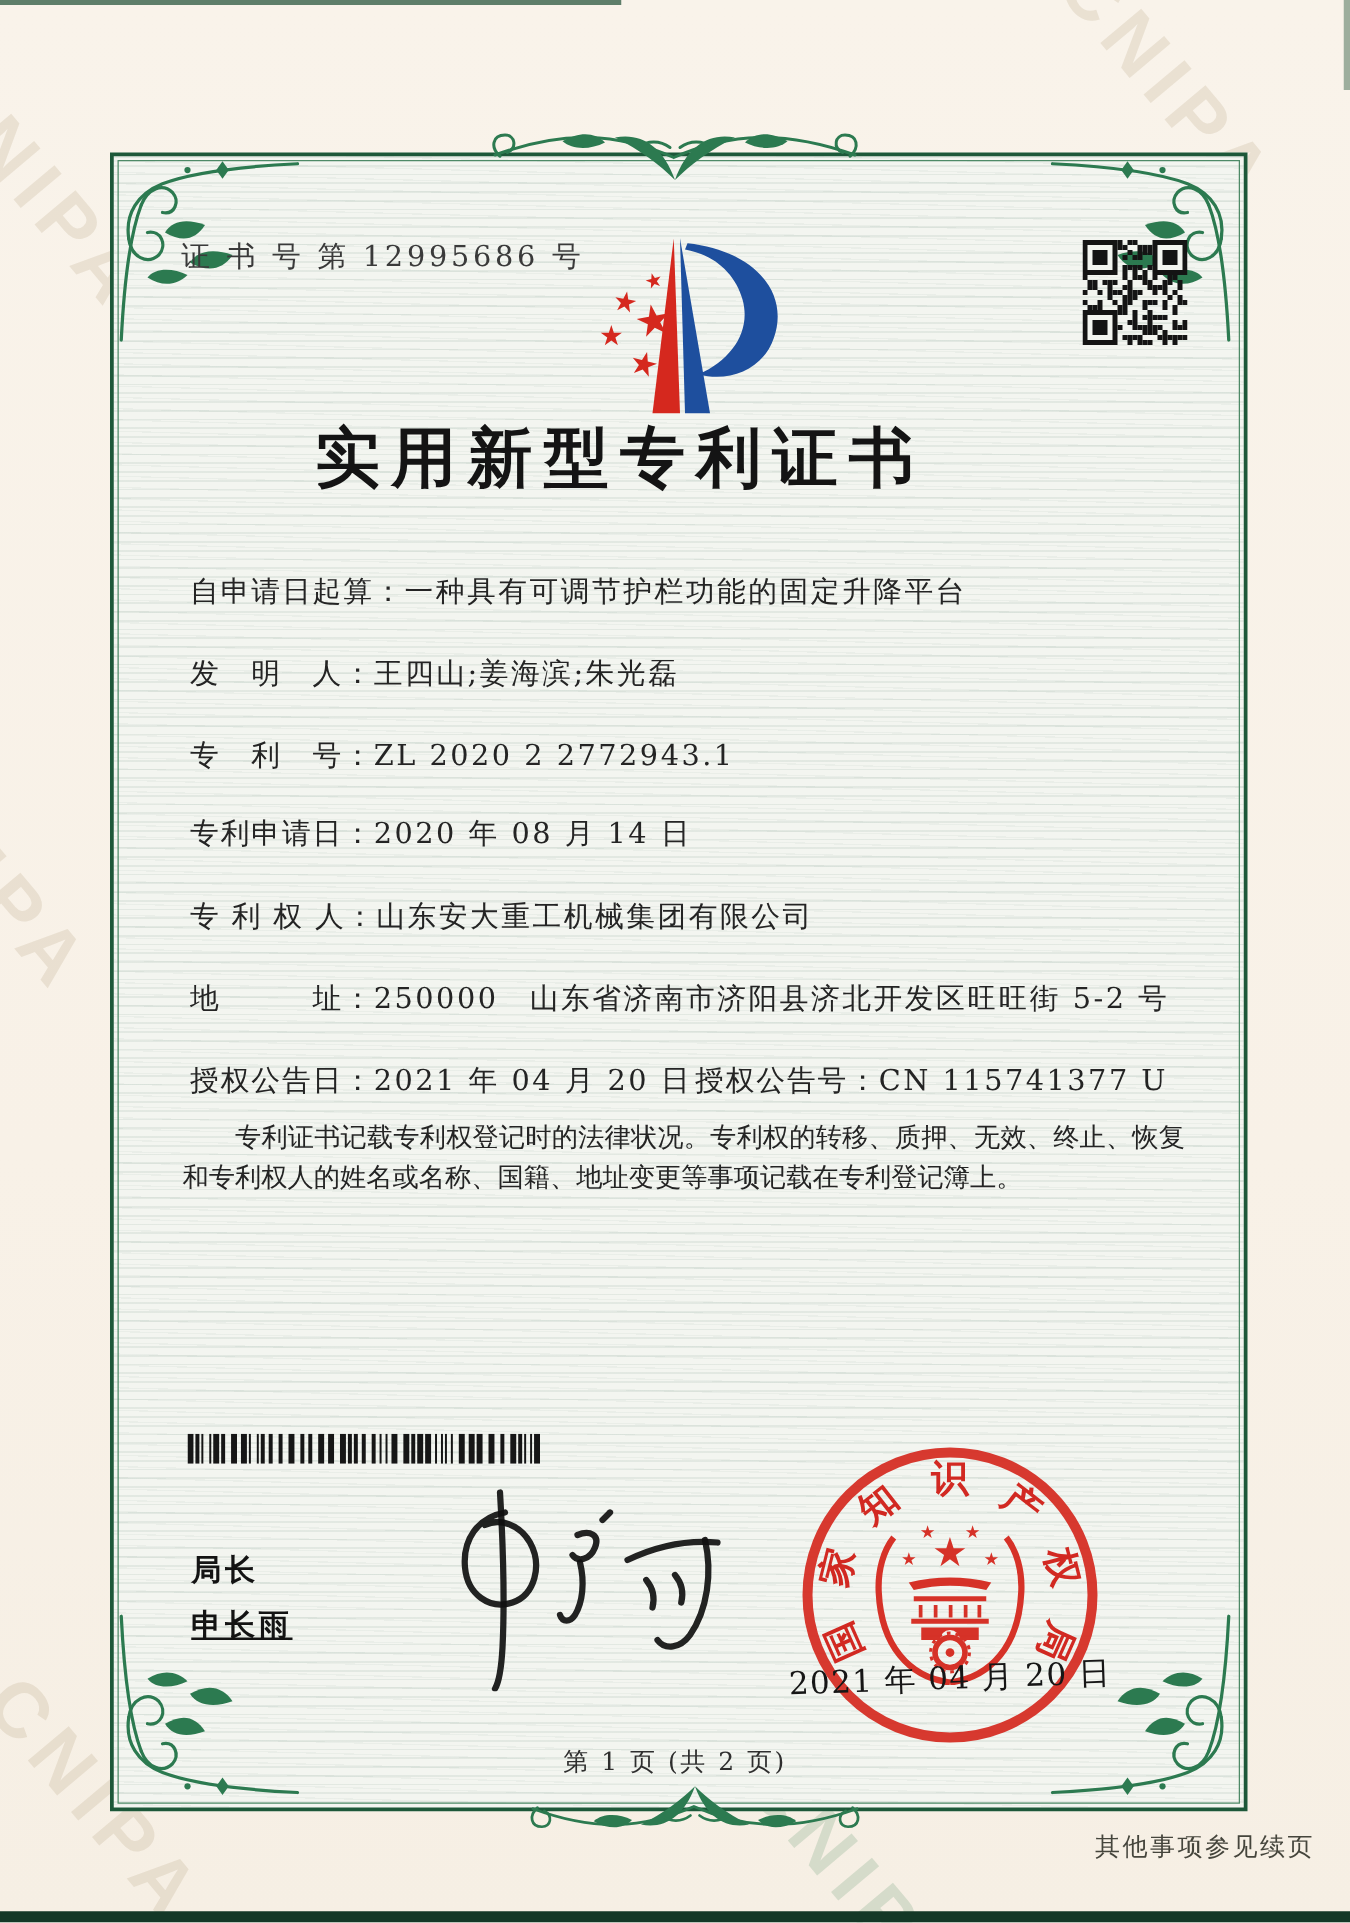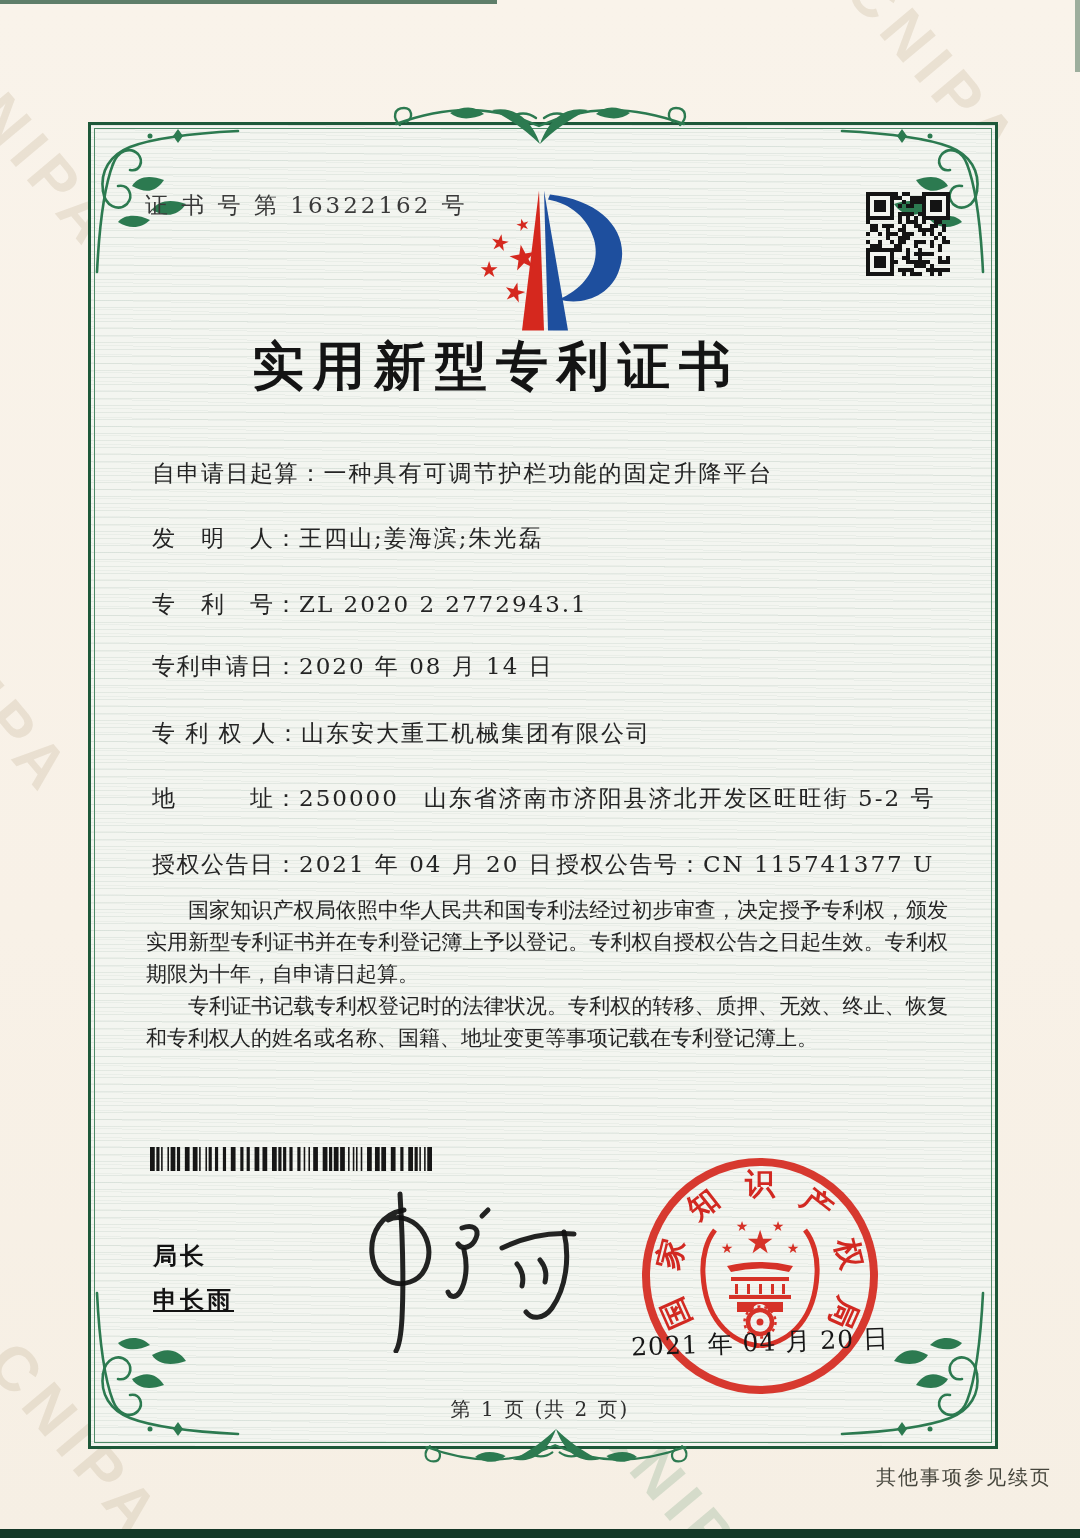--- a/index.html
+++ b/index.html
@@ -154,21 +154,21 @@
 <svg class="corner-orn orn-br" viewBox="0 0 150 150">
     <use href="#cornerOrn"></use>
   </svg>
 <svg class="center-orn orn-top" viewBox="0 0 300 60">
     <use href="#centerOrn"></use>
   </svg>
 <svg class="center-orn orn-bottom" viewBox="0 0 300 60">
     <use href="#centerOrn"></use>
   </svg>
 
-<div class="abs cert-no">证 书 号 第 16322162 号</div>
+<div class="abs cert-no">证 书 号 第 12995686 号</div>
 
 <div class="abs logo">
   <svg class="logo-svg" viewBox="0 0 200 165">
     <polygon class="lred" points="87,20 70,160 92,160"></polygon>
     <polygon class="lblue" points="92,20 96,160 116,160"></polygon>
     <path class="lblue" d="M98,24 C152,30 180,64 167,100 C159,124 132,136 107,129 C134,117 149,94 142,69 C136,48 119,33 96,29 Z"></path>
   </svg>
   <span class="star s1">★</span>
   <span class="star s2">★</span>
   <span class="star s3">★</span>
@@ -327,21 +327,20 @@
 <div class="abs field" style="top:458px"><span>自申请日起算：</span><span class="fvalue">一种具有可调节护栏功能的固定升降平台</span></div>
 <div class="abs field" style="top:523px"><span>发　明　人：</span><span class="fvalue">王四山;姜海滨;朱光磊</span></div>
 <div class="abs field" style="top:589px"><span>专　利　号：</span><span class="fvalue">ZL 2020 2 2772943.1</span></div>
 <div class="abs field" style="top:651px"><span>专利申请日：</span><span class="fvalue">2020 年 08 月 14 日</span></div>
 <div class="abs field" style="top:718px"><span>专 利 权 人：</span><span class="fvalue">山东安大重工机械集团有限公司</span></div>
 <div class="abs field" style="top:783px"><span>地　　　址：</span><span class="fvalue">250000　山东省济南市济阳县济北开发区旺旺街 5-2 号</span></div>
 <div class="abs field" style="top:849px"><span>授权公告日：</span><span class="fvalue">2021 年 04 月 20 日</span></div>
 <div class="abs field grant2" style="top:849px"><span>授权公告号：</span><span class="fvalue">CN 115741377 U</span></div>
 
 <div class="abs paras">
-  <p>国家知识产权局依照中华人民共和国专利法经过初步审查，决定授予专利权，颁发实用新型专利证书并在专利登记簿上予以登记。专利权自授权公告之日起生效。专利权期限为十年，自申请日起算。</p>
   <p>专利证书记载专利权登记时的法律状况。专利权的转移、质押、无效、终止、恢复和专利权人的姓名或名称、国籍、地址变更等事项记载在专利登记簿上。</p>
 </div>
 
 <svg id="barcode-svg" class="abs barcode" viewBox="0 0 282 24" preserveAspectRatio="none">
     <rect x="0.00" y="0" width="4.75" height="24" fill="#161616"></rect>
     <rect x="6.34" y="0" width="3.17" height="24" fill="#161616"></rect>
     <rect x="11.09" y="0" width="1.58" height="24" fill="#161616"></rect>
     <rect x="17.43" y="0" width="1.58" height="24" fill="#161616"></rect>
     <rect x="20.60" y="0" width="4.75" height="24" fill="#161616"></rect>
     <rect x="26.93" y="0" width="3.17" height="24" fill="#161616"></rect>

